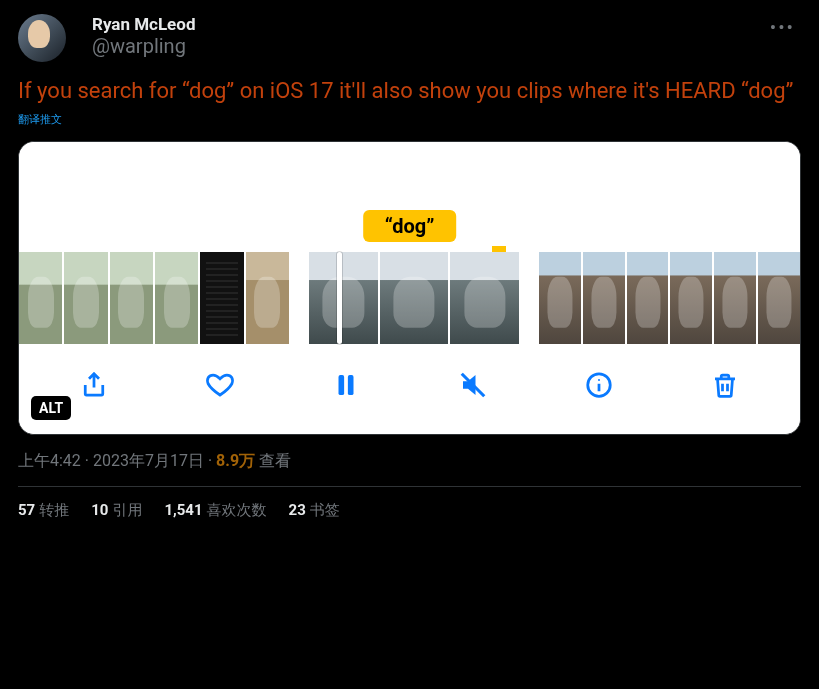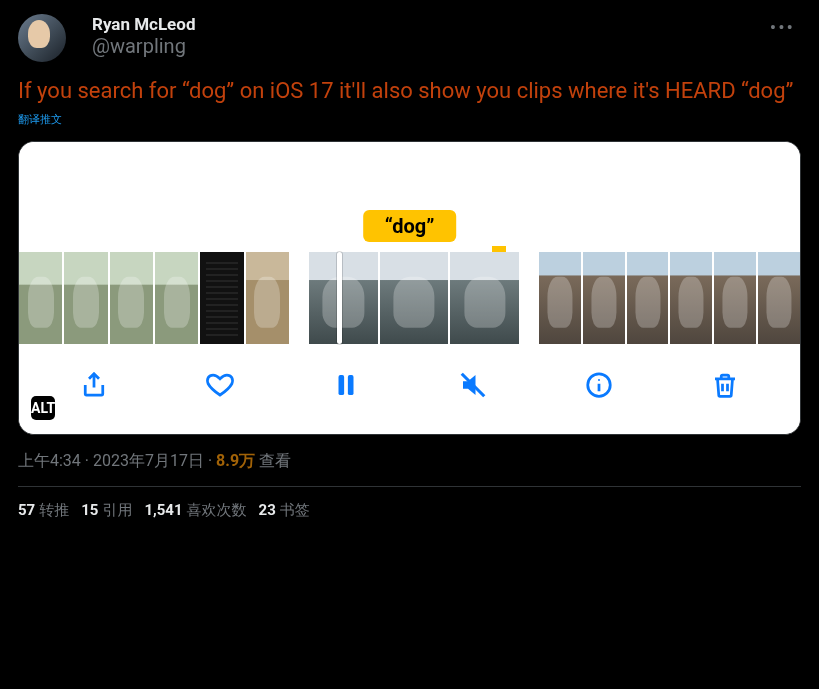--- a/index.html
+++ b/index.html
@@ -171,37 +171,37 @@
   .ctrl.pause svg rect { fill: #0a7aff; stroke: none; }
   .ctrl.mute svg { fill: #0a7aff; stroke: #0a7aff;}
   .alt-badge {
     position: absolute;
     left: 12px;
     bottom: 14px;
     background: #000;
     color: #fff;
     font-weight: 700;
     font-size: 14px;
-    padding: 4px 0;
+    padding: 4px 8px;
     border-radius: 5px;
   }
   .meta {
     margin-top: 16px;
     color: #71767b;
     font-size: 16px;
   }
   .meta .views-count { color: #a16207; font-weight: 700; }
   .divider {
     height: 1px;
     background: #2f3336;
     margin: 14px 0;
   }
   .stats {
     display: flex;
-    gap: 12px;
+    gap: 22px;
     color: #71767b;
     font-size: 15px;
   }
   .stats span b { color: #e7e9ea; font-weight: 700; margin-right: 4px;}
 </style>
 </head>
 <body>
 
 <div class="tweet">
 
@@ -284,25 +284,25 @@
         <svg viewBox="0 0 24 24">
             <path d="M4 7h16M9 7V5a1 1 0 0 1 1-1h4a1 1 0 0 1 1 1v2M6 7l1 13a1 1 0 0 0 1 1h8a1 1 0 0 0 1-1l1-13M10 11v6M14 11v6"></path>
           </svg>
       </div>
     </div>
 
     <div class="alt-badge">ALT</div>
   </div>
 
   <div class="meta">
-    <span>上午4:34</span><span> · </span><span>2023年7月17日</span><span> · </span><span class="views-count">8.9万</span> <span>查看</span>
+    <span>上午4:42</span><span> · </span><span>2023年7月17日</span><span> · </span><span class="views-count">8.9万</span> <span>查看</span>
   </div>
 
   <div class="divider"></div>
 
   <div class="stats">
     <span><b>57</b><span>转推</span></span>
-    <span><b>15</b><span>引用</span></span>
+    <span><b>10</b><span>引用</span></span>
     <span><b>1,541</b><span>喜欢次数</span></span>
     <span><b>23</b><span>书签</span></span>
   </div>
 
 </div>
 
 </body></html>

